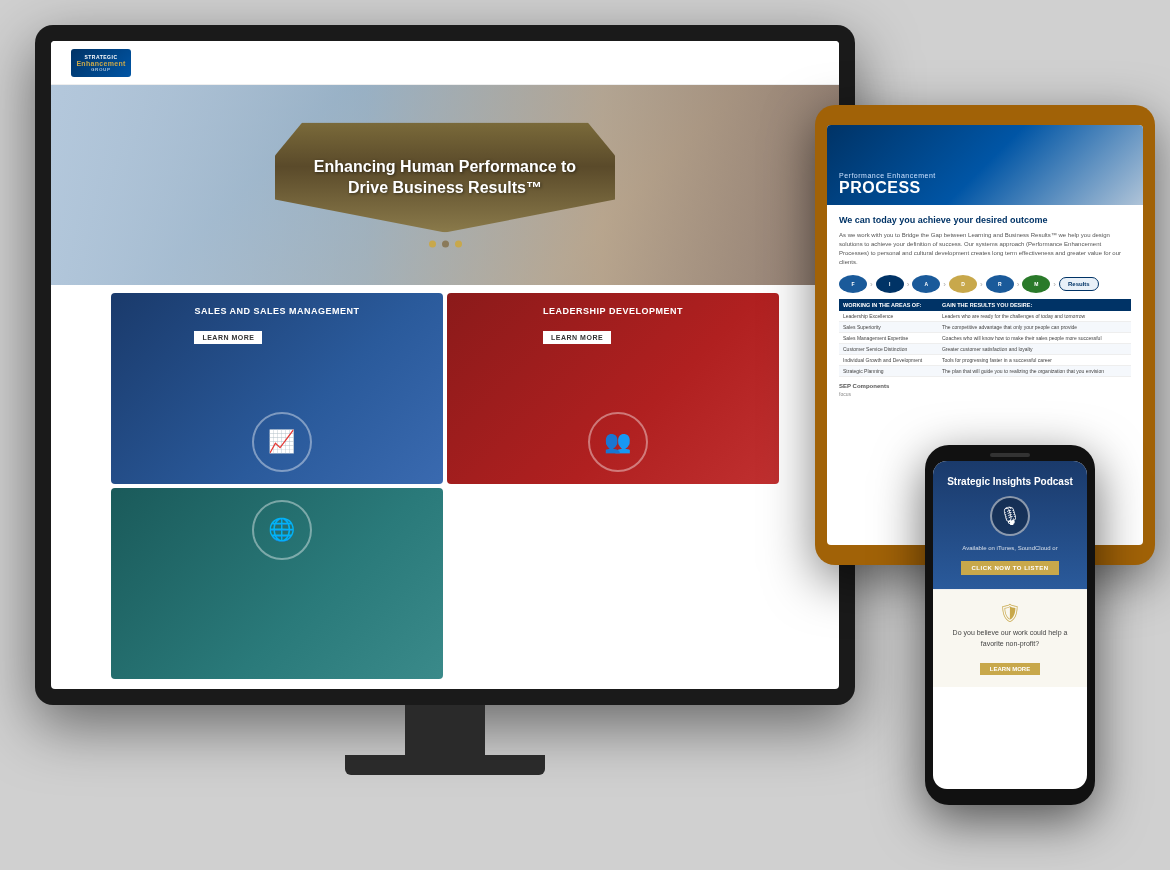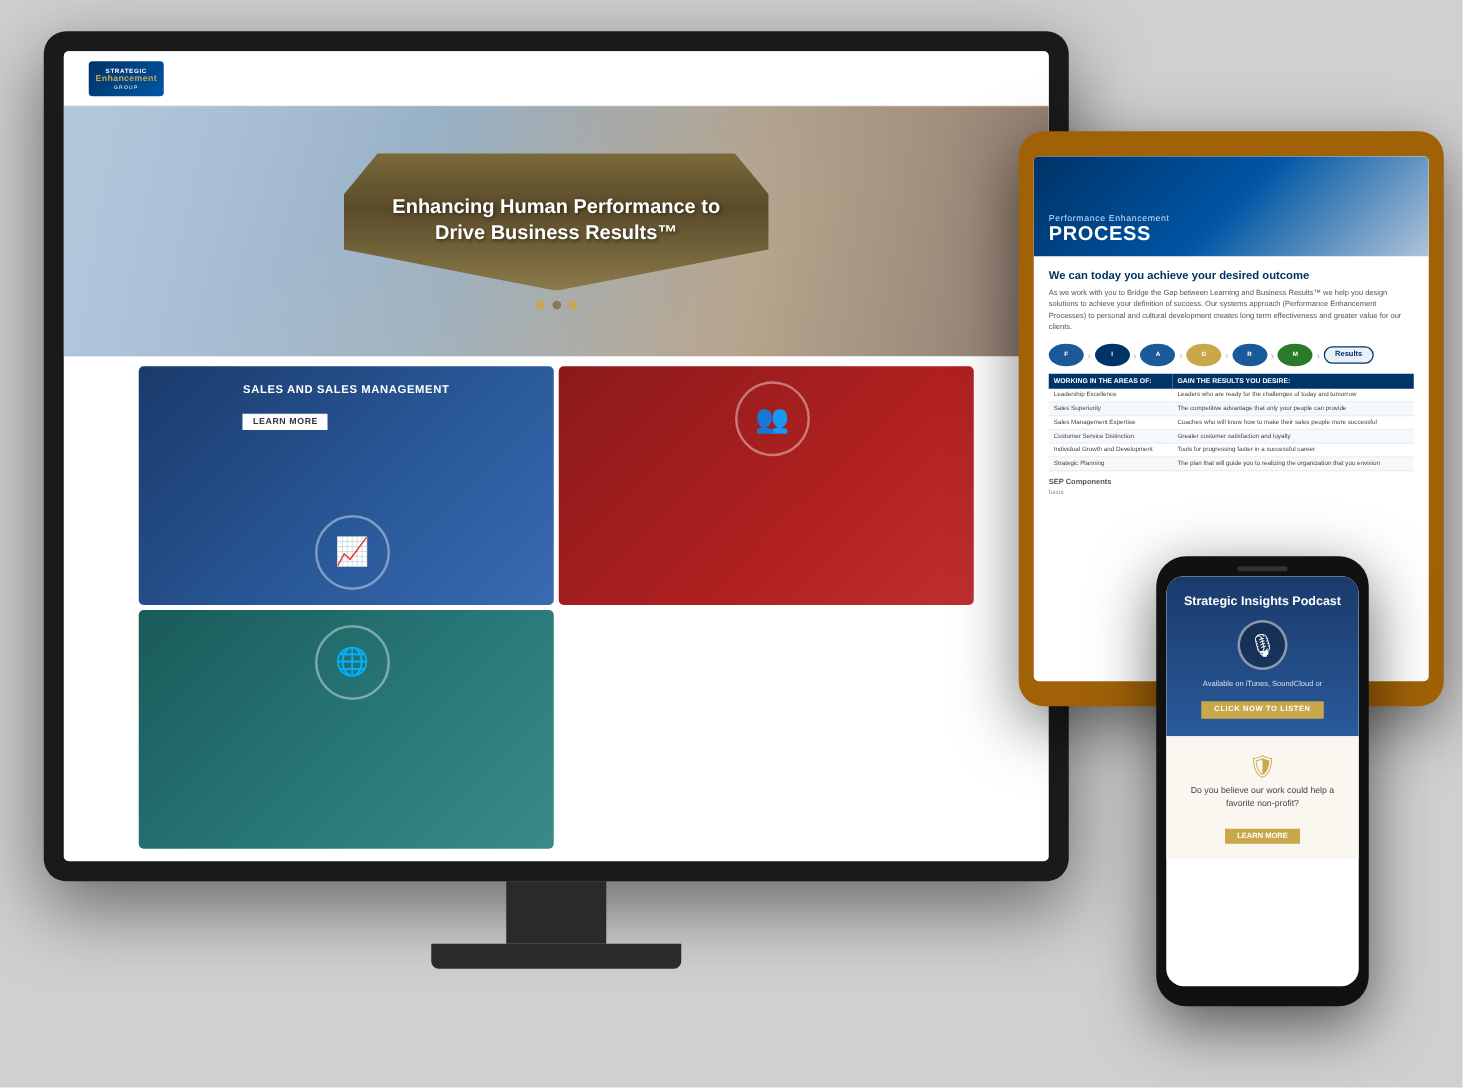--- a/index.html
+++ b/index.html
@@ -578,20 +578,25 @@
             <div class="card card-blue">
               <div class="card-content">
                 <div class="card-title">SALES AND
 SALES MANAGEMENT</div>
                 <button class="card-btn">LEARN MORE</button>
               </div>
               <div class="card-icon">📈</div>
             </div>
 
             <div class="card card-red">
+              <div class="card-content">
+                <div class="card-title">LEADERSHIP
+DEVELOPMENT</div>
+                <button class="card-btn">LEARN MORE</button>
+              </div>
               <div class="card-icon">👥</div>
             </div>
 
 
             <div class="card card-teal">
               <div class="card-icon">🌐</div>
             </div>
 
           </div>
         </div>

